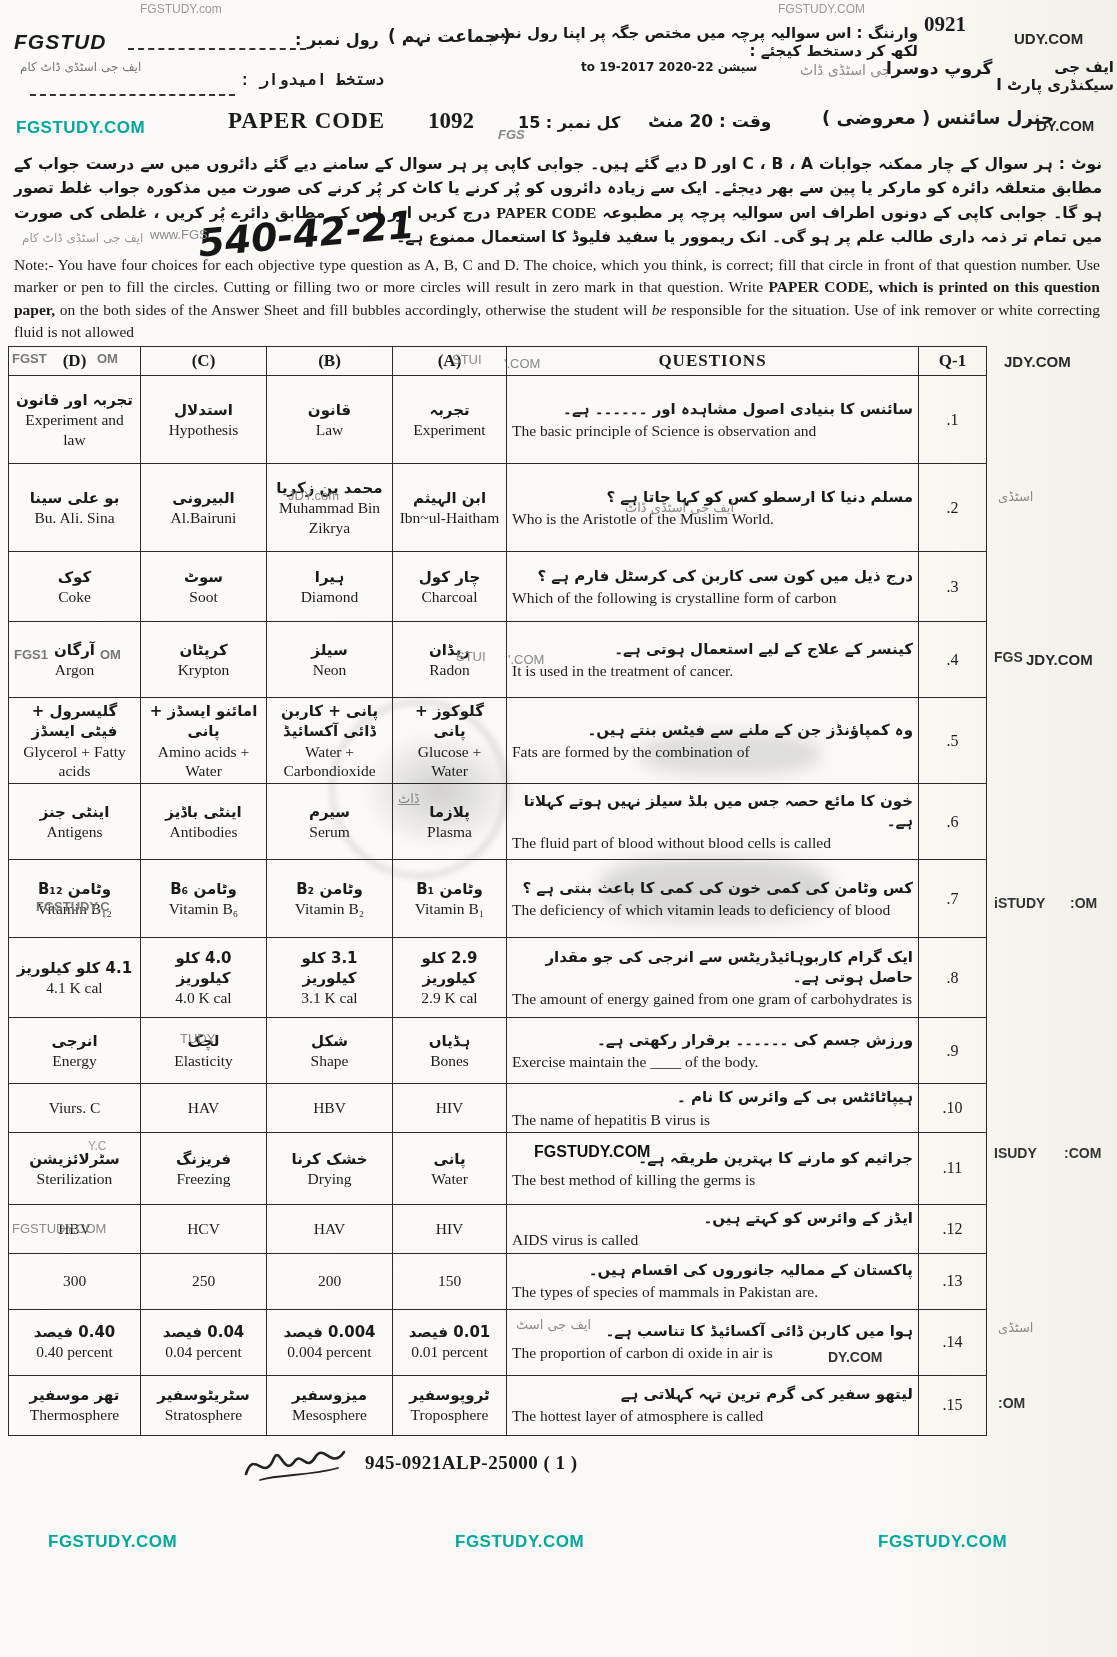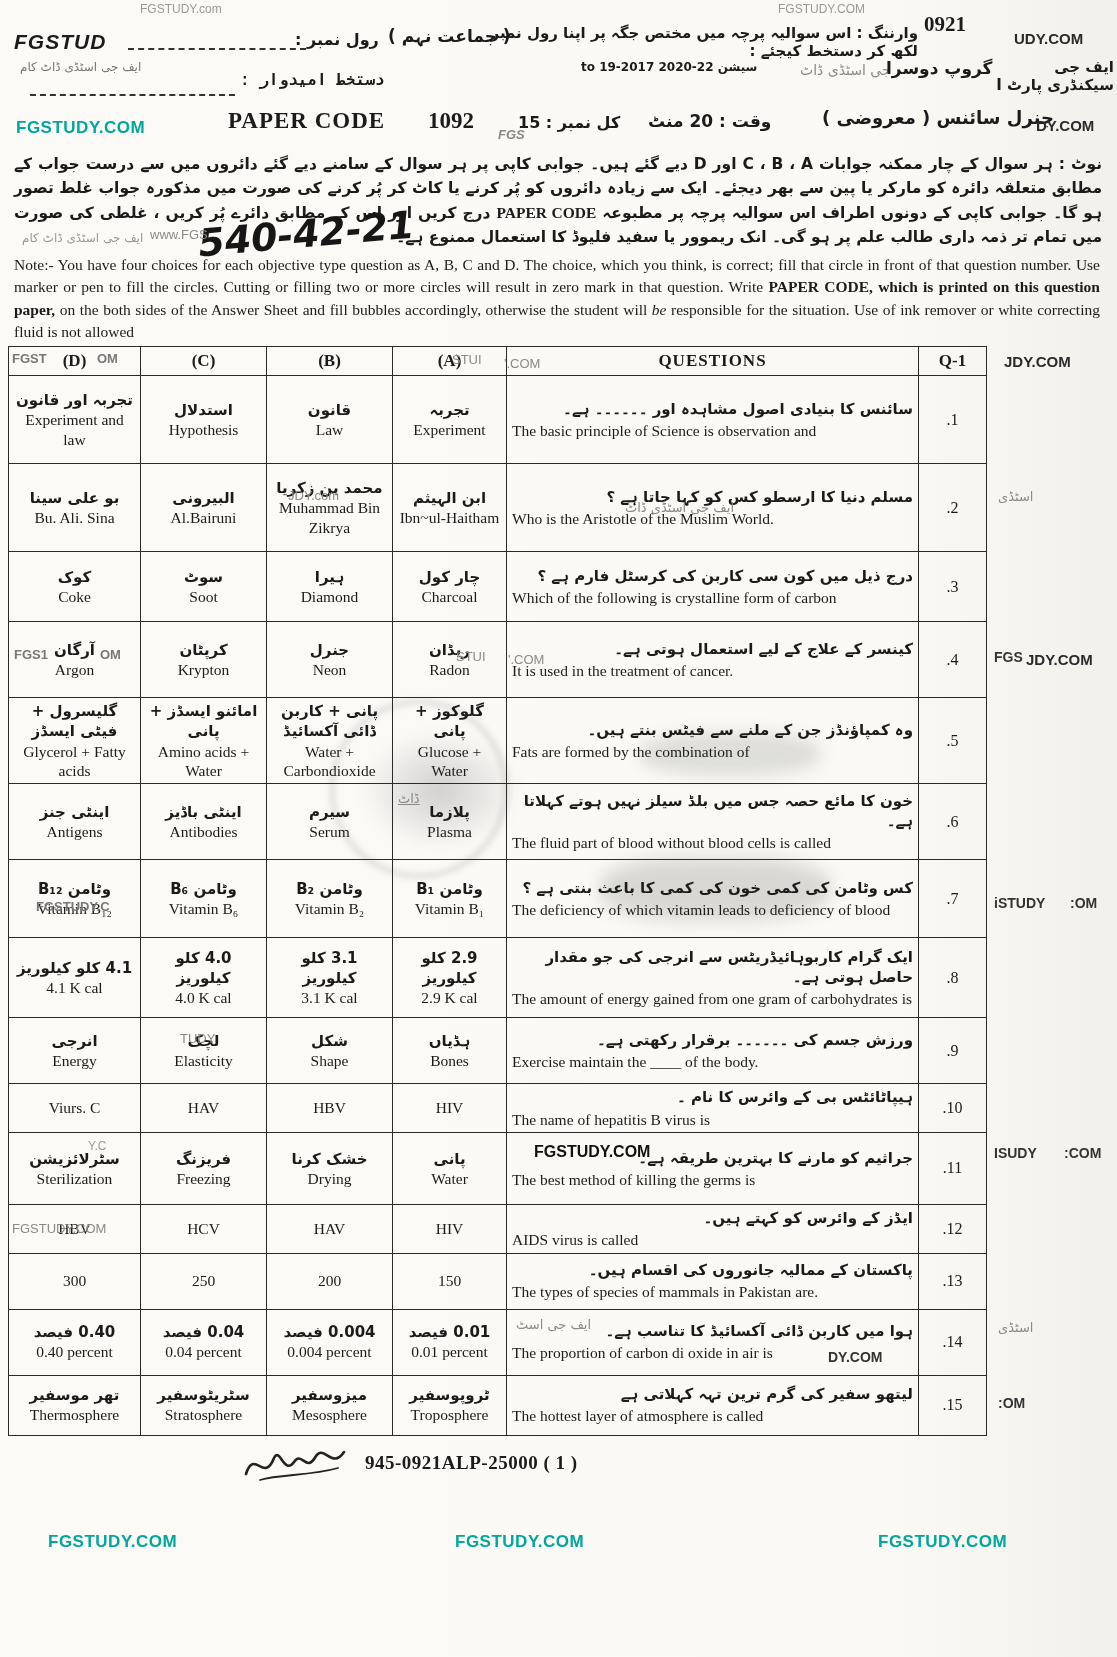--- a/index.html
+++ b/index.html
@@ -221,21 +221,21 @@
     <tr>
       <td class="opt">
         <div class="ur">آرگان</div>
         <div class="en">Argon</div>
       </td>
       <td class="opt">
         <div class="ur">کرپٹان</div>
         <div class="en">Krypton</div>
       </td>
       <td class="opt">
-        <div class="ur">جنرل</div>
+        <div class="ur">سیلز</div>
         <div class="en">Neon</div>
       </td>
       <td class="opt">
         <div class="ur">ریڈان</div>
         <div class="en">Radon</div>
       </td>
       <td class="qcell">
         <div class="ur qur">کینسر کے علاج کے لیے استعمال ہوتی ہے۔</div>
         <div class="en qen">It is used in the treatment of cancer.</div>
       </td>

